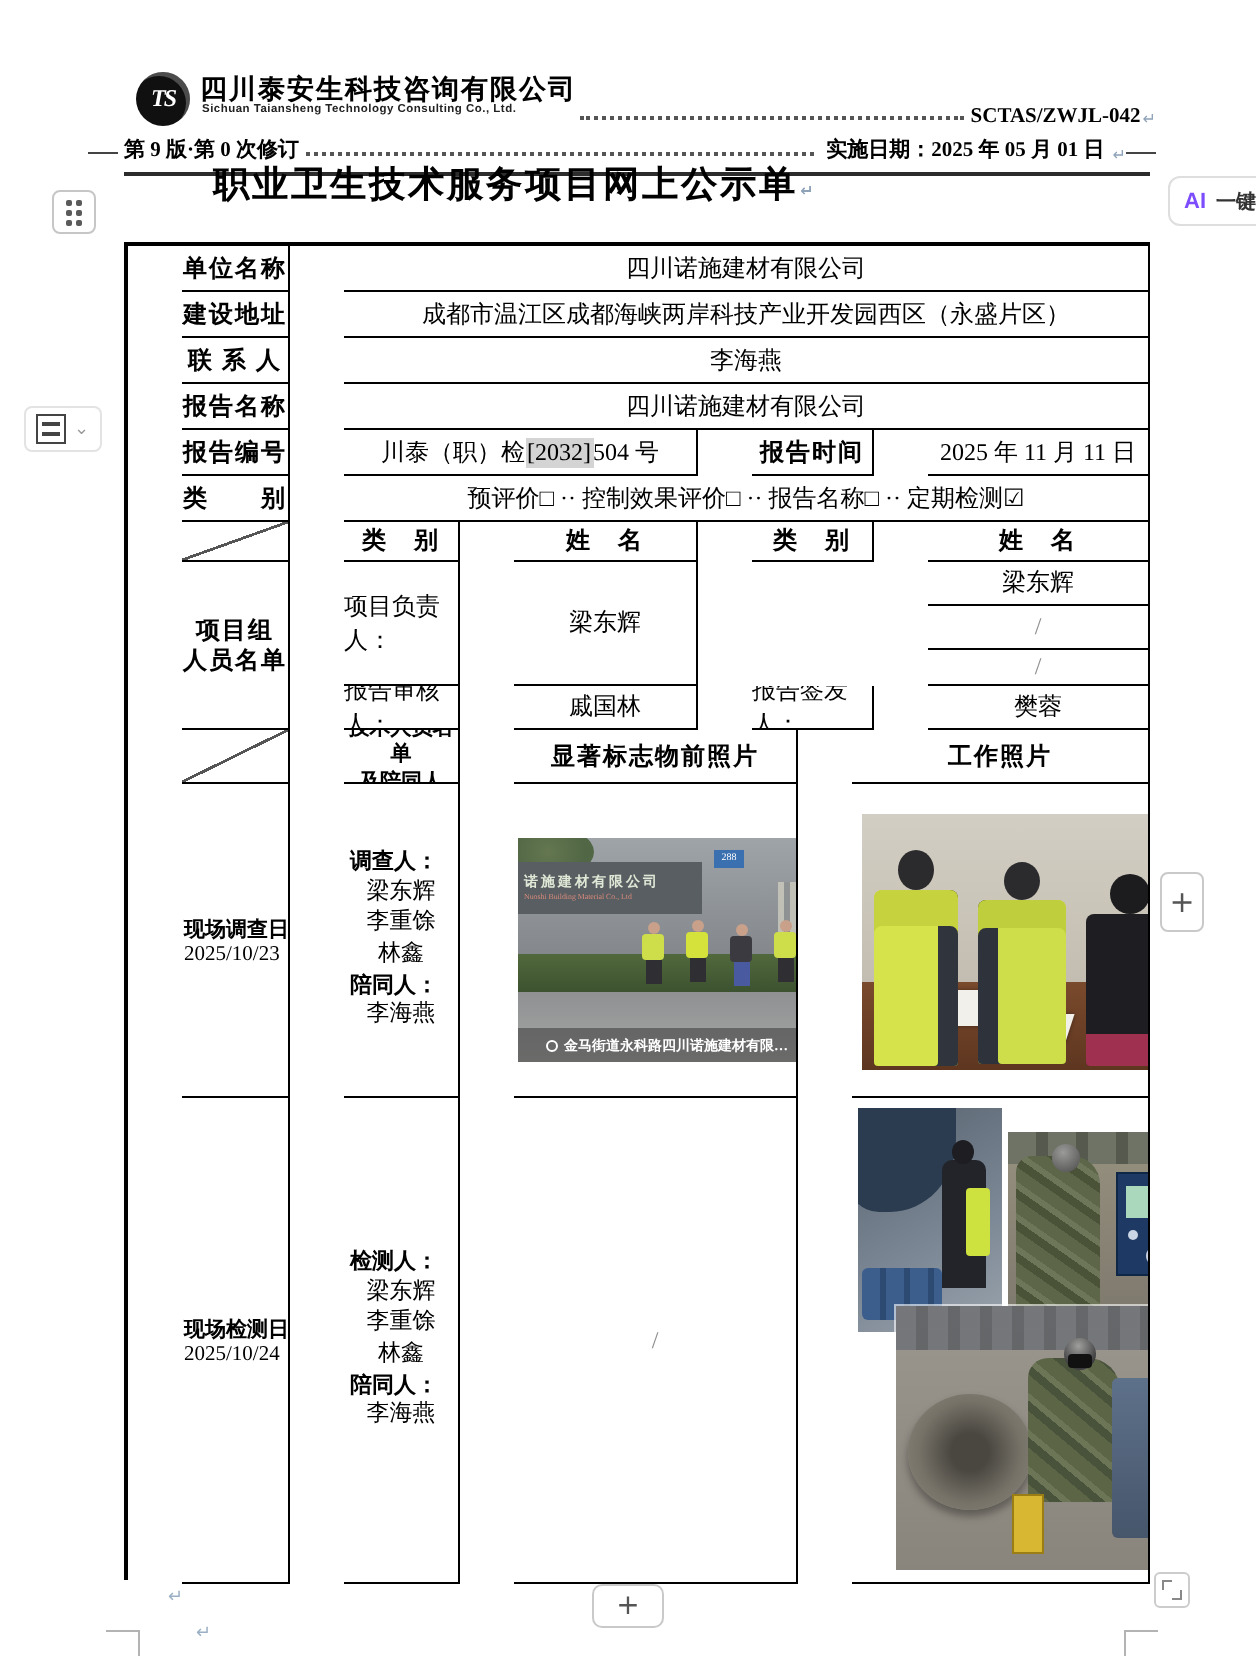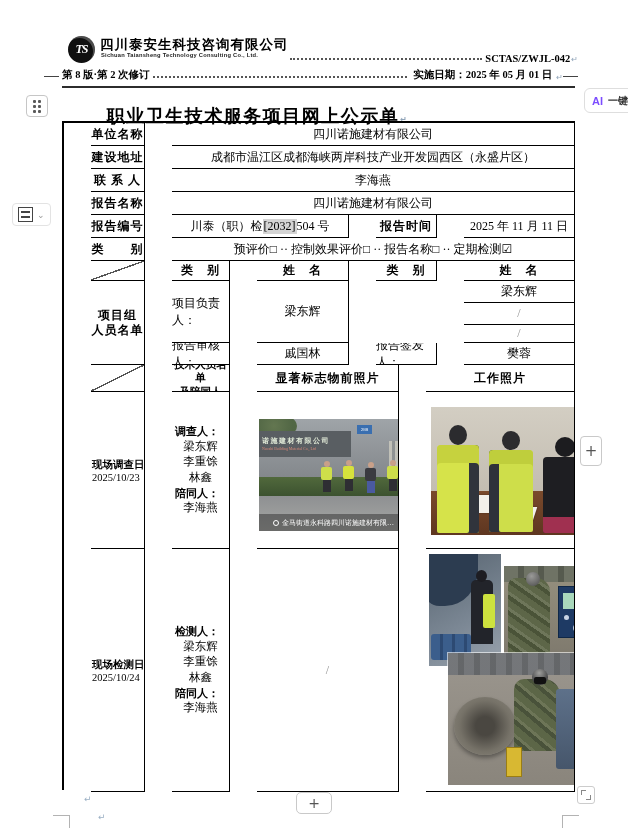--- a/index.html
+++ b/index.html
@@ -17,21 +17,21 @@
            transform:scale(.82); transform-origin:left top; letter-spacing:.3px;
            font-family:"Liberation Sans","DejaVu Sans",sans-serif; }
   .doc-code-line { position:absolute; left:290px; top:50px; width:288px; display:flex; align-items:flex-end; }
   .leader { flex:1; border-bottom:2px dotted #555; margin:0 3px 4px 0; height:10px; }
   .doc-code { font-size:10.5px; font-weight:bold; white-space:nowrap; }
   .hdr-line2 { position:absolute; left:44px; top:68px; width:534px; display:flex; align-items:flex-end; }
   .hdash { width:15px; height:0; border-bottom:1.5px solid #444; margin-bottom:5px; }
   .ver-text, .impl-text { font-size:10.5px; font-weight:bold; white-space:nowrap; padding:0 3px; }
   .hdr-underline { position:absolute; left:62px; top:86px; width:513px; border-bottom:2px solid #2c2c2c; }
   .pilcrow { font-size:8px; color:#8fa3b8; margin-left:1px; font-family:"DejaVu Sans",sans-serif; }
-  .doc-title { position:absolute; left:0; top:104px; width:515px; text-align:center;
+  .doc-title { position:absolute; left:0; top:80px; width:515px; text-align:center;
                font-size:18px; font-weight:bold; letter-spacing:1.5px; }
 
   
   .drag-handle { position:absolute; left:26px; top:95px; width:22px; height:22px; background:#fff;
                  border:1px solid #c6c6c6; border-radius:4px; display:flex; align-items:center; justify-content:center; }
   .dh-grid { display:grid; grid-template-columns:3px 3px; grid-gap:2px; }
   .dh-grid i { width:3px; height:3px; background:#5a5a5a; border-radius:1px; }
   .tbl-tool { position:absolute; left:12px; top:203px; display:flex; align-items:center; gap:4px;
               background:#fff; border:1px solid #e3e3e3; border-radius:4px; padding:3px 5px; }
   .tt-icon { width:15px; height:15px; border:1.6px solid #444; position:relative; }
@@ -98,21 +98,21 @@
               background:linear-gradient(#51693c,#3c5230); }
   .gp-road { position:absolute; left:0; top:69%; width:100%; height:31%;
              background:linear-gradient(#8e9092,#a7a8a5); }
   .gperson { position:absolute; width:11px; height:31px; }
   .gperson .head { width:6px; height:6px; border-radius:50%; background:#c9a089; margin:0 auto; }
   .gperson .torso { width:11px; height:13px; border-radius:2px; }
   .gperson .legs { width:8px; height:12px; margin:0 auto; background:#2e2e33; }
   .gp-mark { position:absolute; left:0; bottom:0; width:100%; height:17px; background:rgba(45,45,45,.5);
              display:flex; align-items:center; gap:3px; padding-left:14px; }
   .gp-mark .pin { width:6px; height:6px; border:1.4px solid #fff; border-radius:50%; flex:0 0 auto; }
-  .gp-mark span.wtxt { color:#fff; font-size:7px; white-space:nowrap; }
+  .gp-mark span.wtxt { color:#fff; font-size:7px; white-space:nowrap;font-weight:bold; }
 
   
   .office-photo { position:absolute; left:5px; top:15px; width:166px; height:128px; overflow:hidden;
                   background:linear-gradient(#d3cec3,#c2bcb0 70%); }
   .op-desk { position:absolute; left:0; bottom:0; width:100%; height:34%; background:linear-gradient(#7a4a2c,#5e3620); }
   .op-paper { position:absolute; background:#f2f0ea; transform:skewX(-18deg); box-shadow:0 0 2px rgba(0,0,0,.4); }
   .op-kbd { position:absolute; right:4px; bottom:18px; width:34px; height:20px; background:#23242a; transform:skewX(-12deg); }
   .operson { position:absolute; }
   .operson .head { border-radius:50%; margin:0 auto; }
   .operson .torso { border-radius:4px 4px 2px 2px; }
@@ -157,21 +157,21 @@
 <div class="logo">TS</div>
 <div class="co-cn">四川泰安生科技咨询有限公司</div>
 <div class="co-en">Sichuan Taiansheng Technology Consulting Co., Ltd.</div>
 <div class="doc-code-line">
   <div class="leader"></div>
   <span class="doc-code">SCTAS/ZWJL-042</span>
   <span class="pilcrow">↵</span>
 </div>
 <div class="hdr-line2">
   <div class="hdash"></div>
-  <span class="ver-text">第 8 版·第 2 次修订</span>
+  <span class="ver-text">第 9 版·第 0 次修订</span>
   <div class="leader"></div>
   <span class="impl-text">实施日期：2025 年 05 月 01 日</span>
   <span class="pilcrow">↵</span>
   <div class="hdash"></div>
 </div>
 <div class="hdr-underline"></div>
 <div class="doc-title"><span>职业卫生技术服务项目网上公示单</span><span class="pilcrow">↵</span></div>
 
 <div class="drag-handle">
   <div class="dh-grid">

